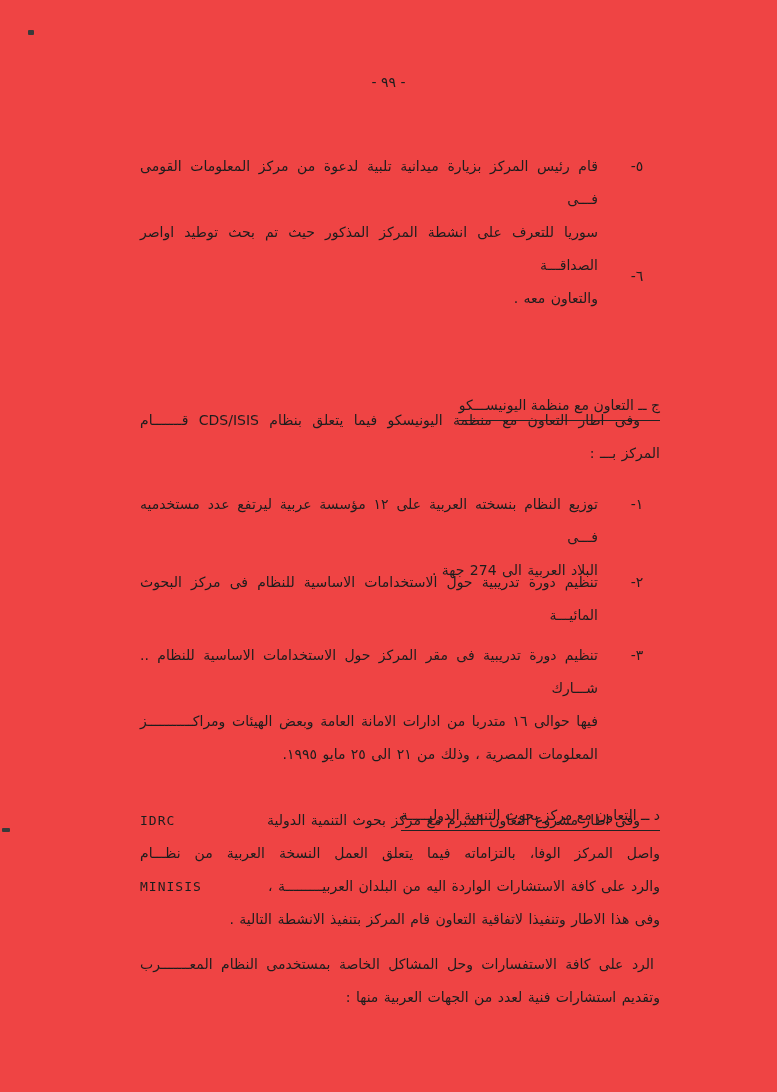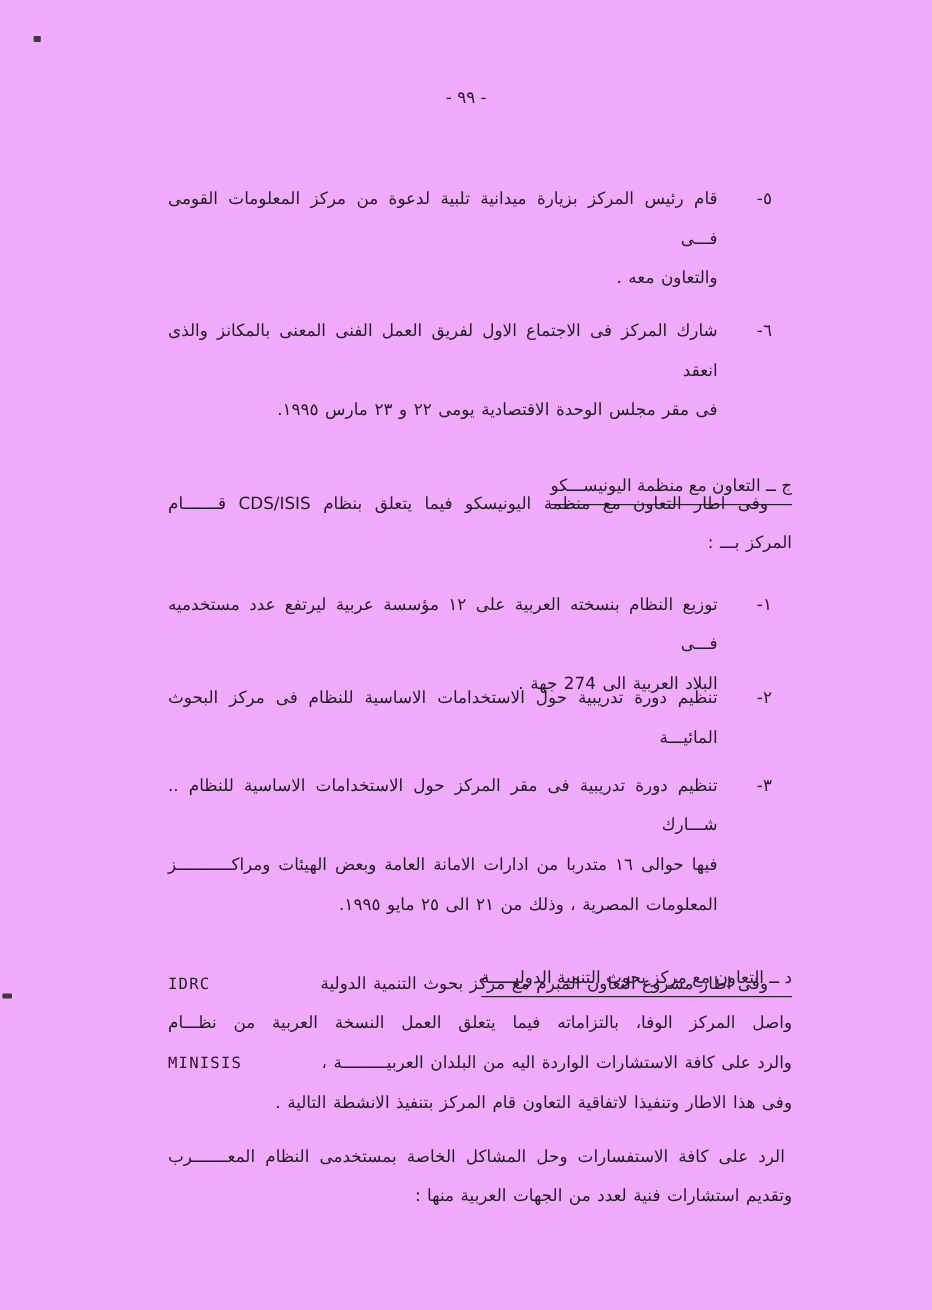--- a/index.html
+++ b/index.html
@@ -4,21 +4,21 @@
 <style>
   html, body {
     margin: 0;
     padding: 0;
     background: #e9e7e2;
   }
   .page {
     position: relative;
     width: 777px;
     height: 1092px;
-    background: #f0abfc;
+    background: #ef4444;
     overflow: hidden;
     font-family: "DejaVu Sans", sans-serif;
     color: #1d1d1d;
   }
   .page-number {
     position: absolute;
     top: 74px;
     left: 0;
     width: 100%;
     text-align: center;
@@ -81,30 +81,27 @@
 
   <div class="speck" style="left:28px;top:30px;width:6px;height:5px;"></div>
   <div class="speck" style="left:2px;top:828px;width:8px;height:4px;"></div>
 
   <div class="page-number">- ٩٩ -</div>
 
   <div class="block item" style="top:150px">
     <div class="marker">٥-</div>
     <div class="body">
       <div class="line">قام رئيس المركز بزيارة ميدانية تلبية لدعوة من مركز المعلومات القومى فـــى</div>
+      <div class="line">سوريا للتعرف على انشطة المركز المذكور حيث تم بحث توطيد اواصر الصداقـــة</div>
       <div class="line last">والتعاون معه .</div>
     </div>
   </div>
 
   <div class="block item" style="top:260px">
     <div class="marker">٦-</div>
-    <div class="body">
-      <div class="line">شارك المركز فى الاجتماع الاول لفريق العمل الفنى المعنى بالمكانز والذى انعقد</div>
-      <div class="line last">فى مقر مجلس الوحدة الاقتصادية يومى ٢٢ و ٢٣ مارس ١٩٩٥.</div>
-    </div>
   </div>
 
   <div class="block heading-row" style="top:350px">
     <span class="heading">ج ــ التعاون مع منظمة اليونيســـكو</span>
   </div>
 
   <div class="block" style="top:404px">
     <div class="line indent20">وفى اطار التعاون مع منظمة اليونيسكو فيما يتعلق بنظام CDS/ISIS قـــــــام</div>
     <div class="line last">المركز بـــ :</div>
   </div>

